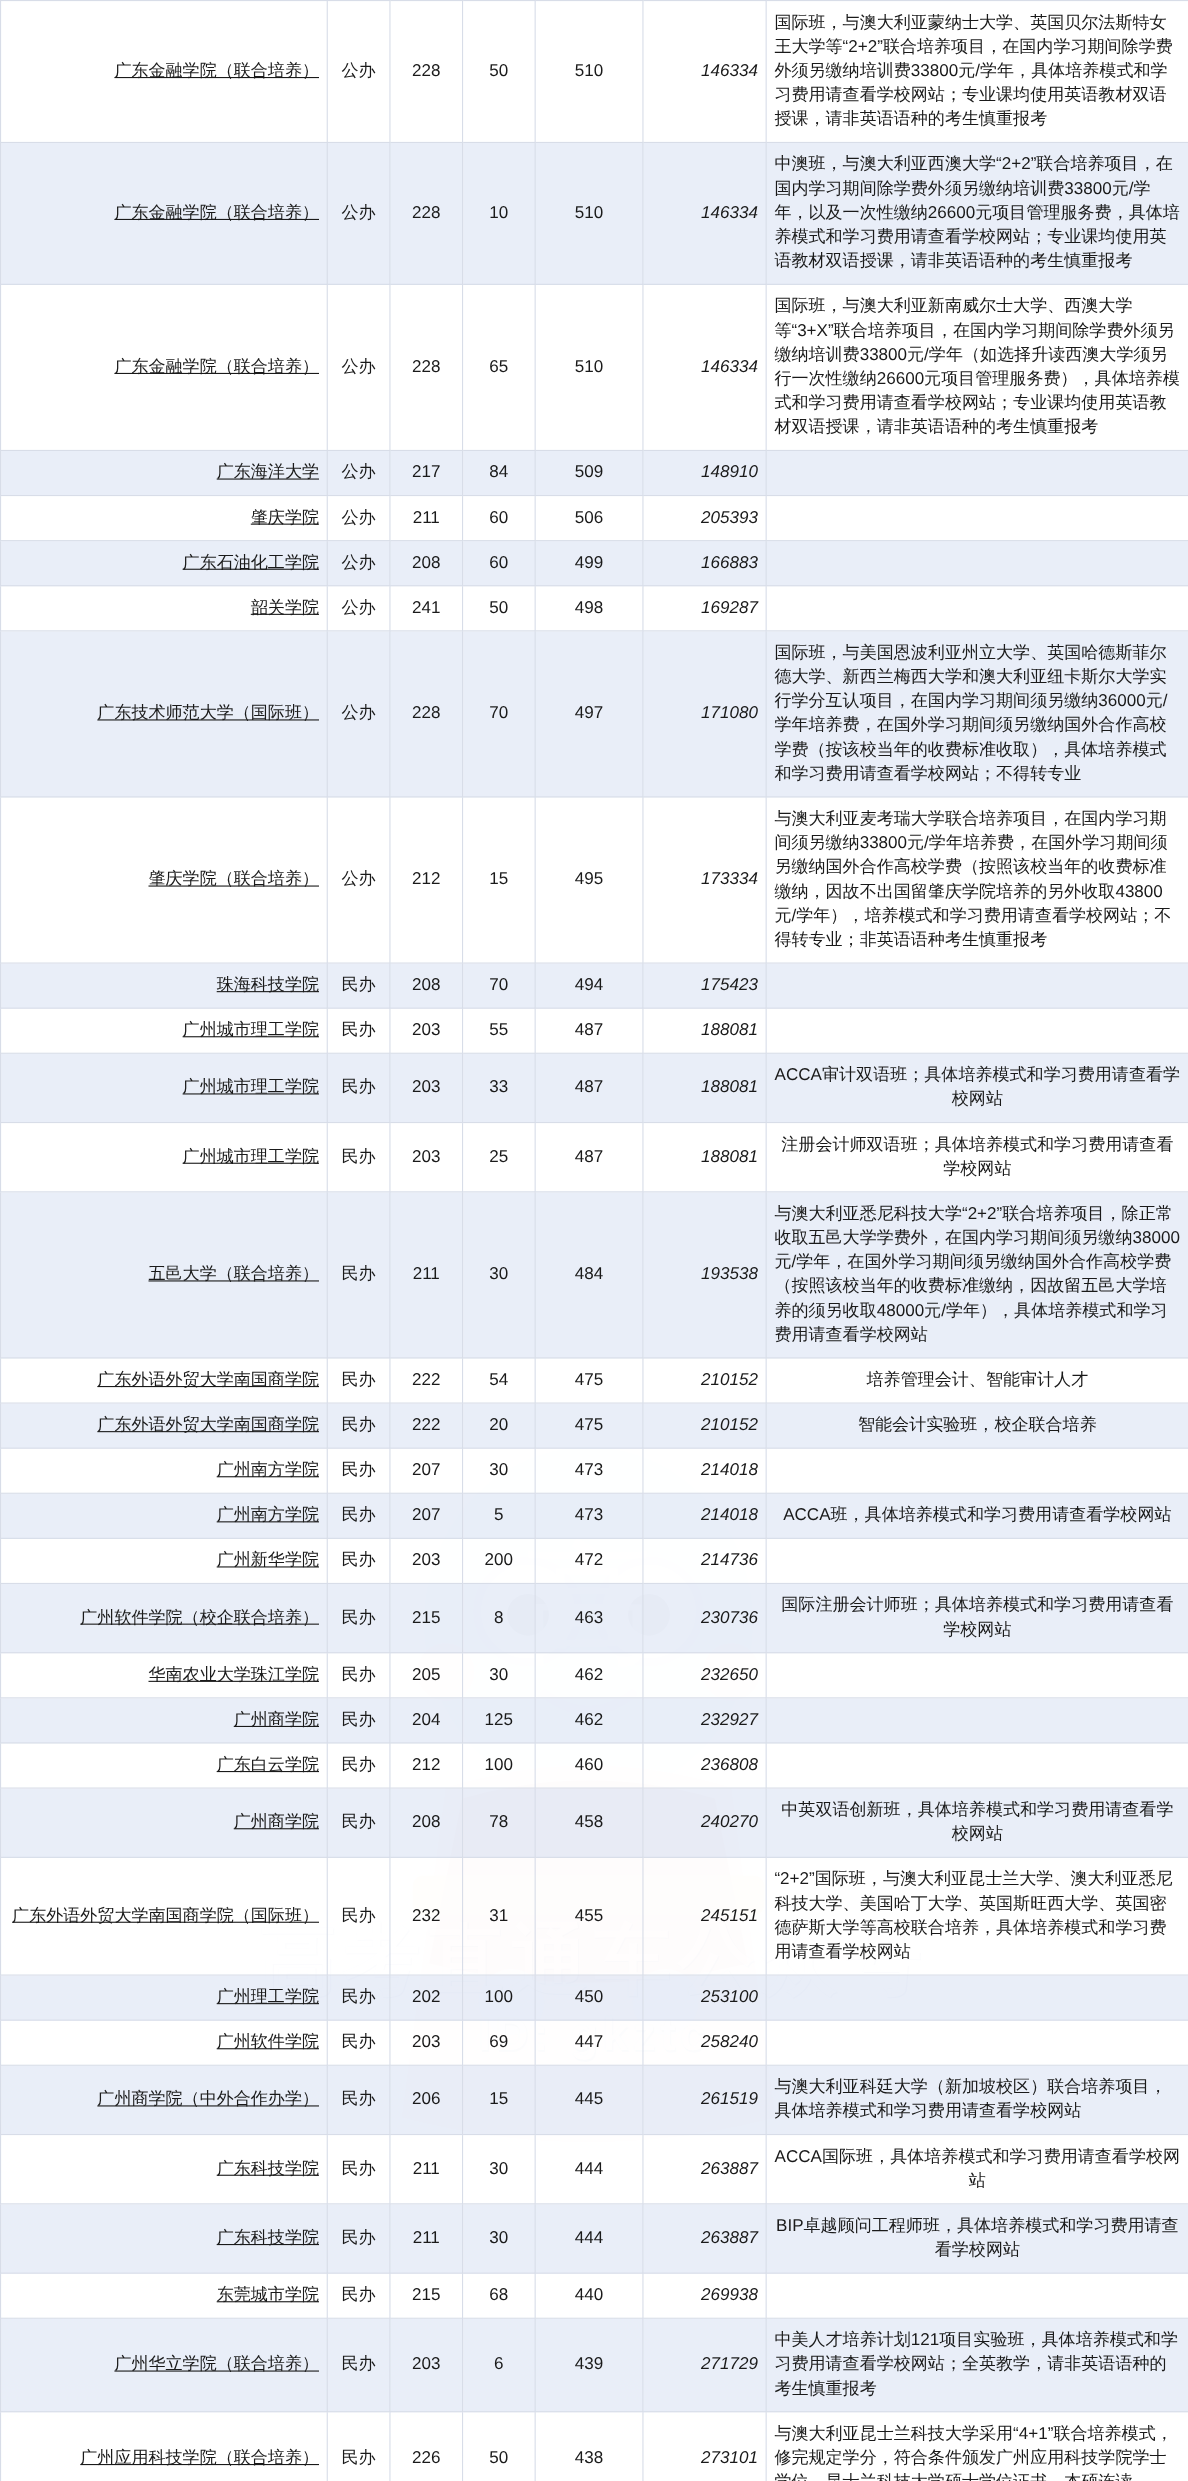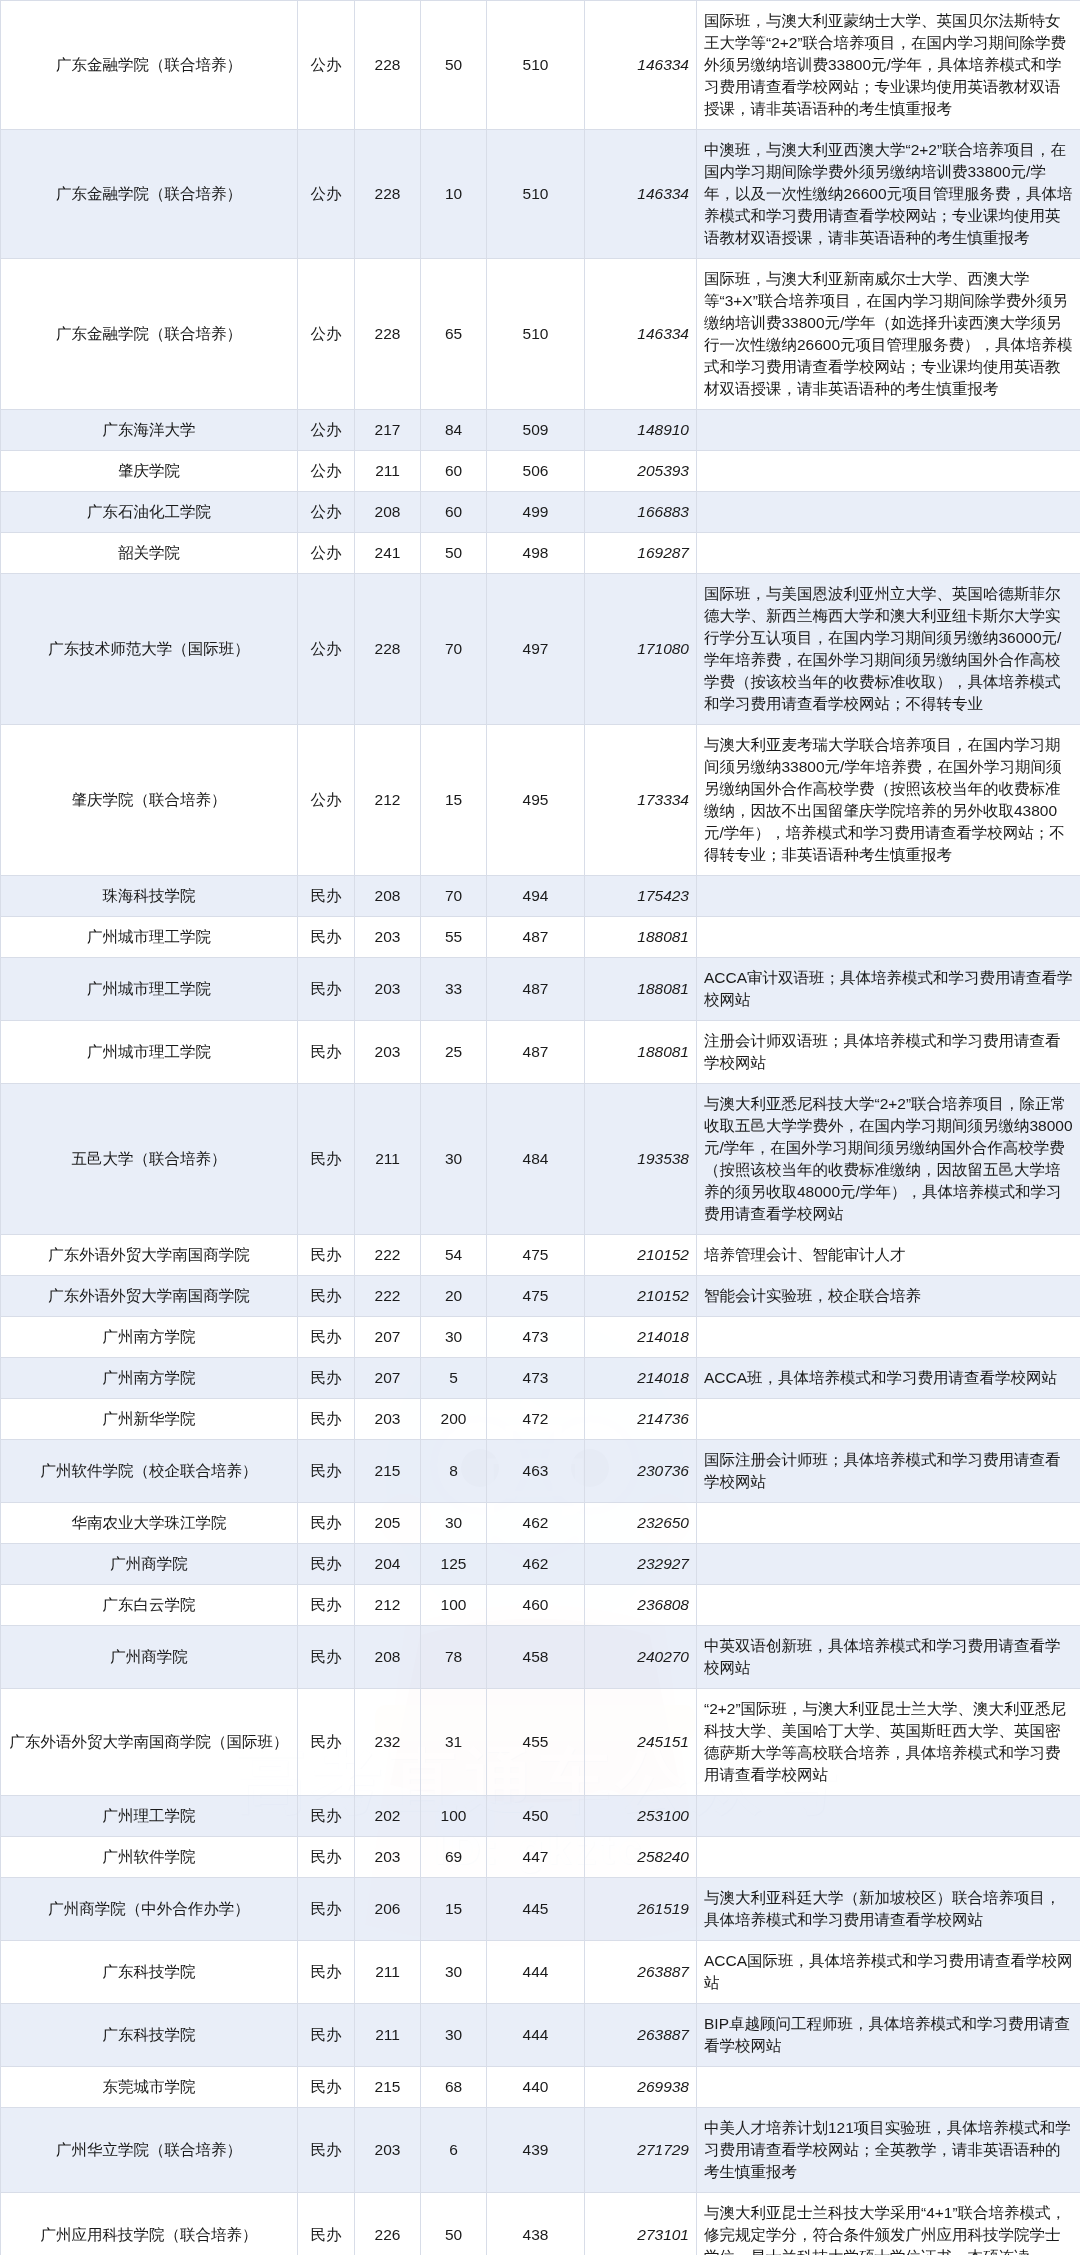--- a/index.html
+++ b/index.html
@@ -78,26 +78,26 @@
     border: 1px solid #d8dde8;
     padding: 9px 7px;
     font-size: 15.5px;
     line-height: 1.42;
     vertical-align: middle;
     background-clip: padding-box;
   }
   tr.r-odd  td { background: rgba(255,255,255,0.80); }
   tr.r-even td { background: rgba(227,234,246,0.80); }
 
-  td.c-school { text-align: center; }
+  td.c-school { text-align: right; text-decoration: underline; }
   td.c-type   { text-align: center; }
   td.c-num    { text-align: center; font-size: 16px; }
   td.c-code   { text-align: right; font-size: 16px; font-style: italic; }
   td.c-note   { text-align: left; padding: 9px 10px; }
-  td.c-note.short { text-align: left; margin-left: 48px; }
+  td.c-note.short { text-align: center; margin-left: 48px; }
   td.c-note:empty { padding: 0; }
 </style>
 </head>
 <body>
 
 <div id="sheet">
 
   <div class="wm wm-mascot">
     <svg viewBox="0 0 560 700" width="560" height="700" aria-hidden="true">
       <g opacity="0.5">

